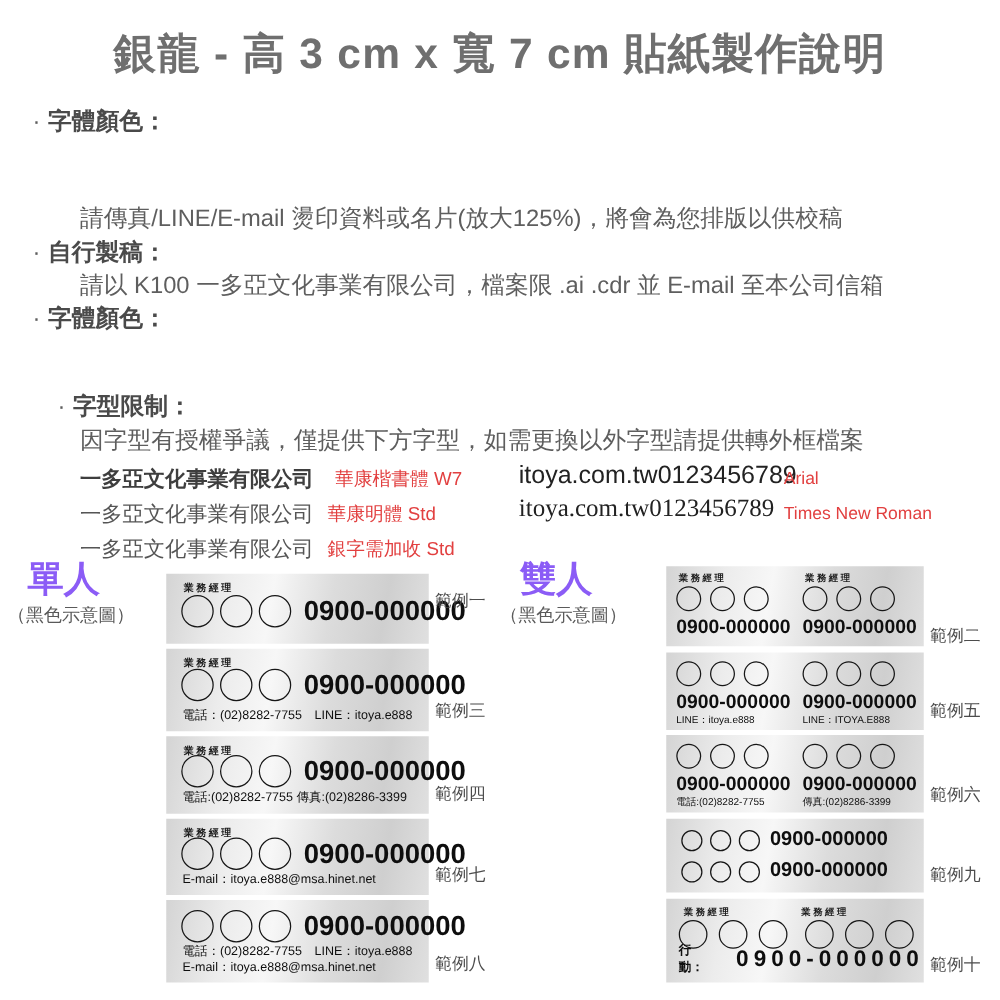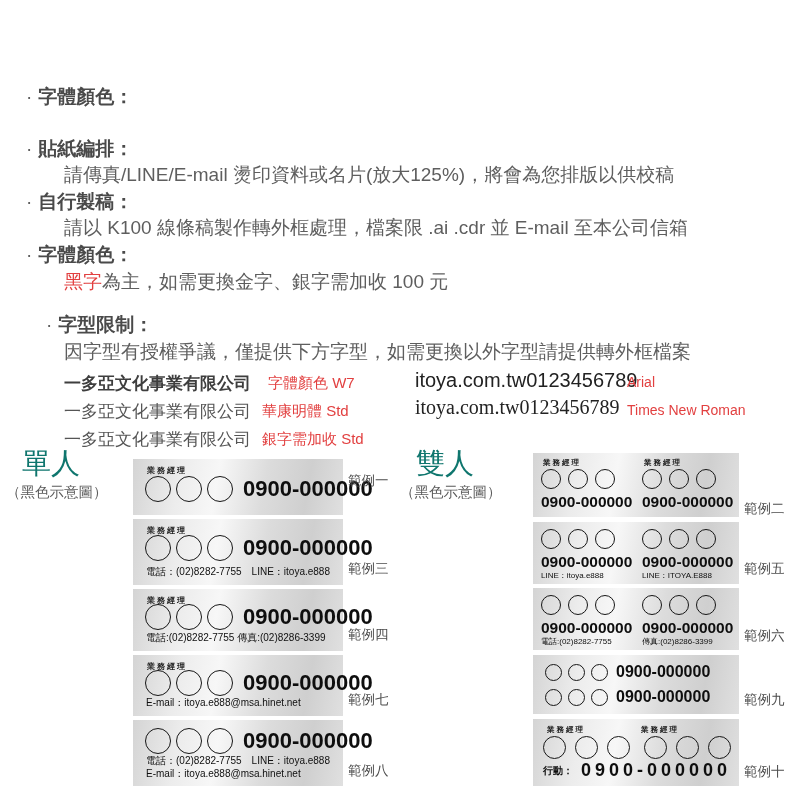--- a/index.html
+++ b/index.html
@@ -14,63 +14,62 @@
   .red{color:#e24040;}
   .samp-co{position:absolute;white-space:nowrap;font-size:17px;color:#3e3e3e;text-align:right;}
   .kai{font-family:"Liberation Serif","DejaVu Serif",serif;font-weight:700;}
   .ming{font-family:"Liberation Serif","DejaVu Serif",serif;color:#555;}
   .hei{font-family:"Liberation Sans","DejaVu Sans",sans-serif;color:#555;}
   .samp-label{position:absolute;white-space:nowrap;font-size:15px;color:#e24040;}
   .samp-latin{position:absolute;white-space:nowrap;font-size:20px;color:#222;}
   .latin-sans{font-family:"Liberation Sans","DejaVu Sans",sans-serif;}
   .latin-serif{font-family:"Liberation Serif","DejaVu Serif",serif;}
   .latin-label{position:absolute;white-space:nowrap;font-size:14px;color:#e24040;}
-  .col-title{position:absolute;font-size:29px;font-weight:400;color:#0f766e;white-space:nowrap;}
+  .col-title{position:absolute;font-size:29px;font-weight:700;color:#8b5cf6;white-space:nowrap;}
   .col-sub{position:absolute;font-size:14.5px;color:#5a5a5a;white-space:nowrap;}
   .card{position:absolute;box-sizing:border-box;
         background:linear-gradient(100deg,#d4d4d4 0%,#ececec 22%,#f7f7f7 40%,#dcdcdc 62%,#cfcfcf 82%,#e0e0e0 100%);}
   .job{position:absolute;font-size:8px;font-weight:700;letter-spacing:2px;color:#1c1c1c;white-space:nowrap;}
   .main-row{position:absolute;display:flex;align-items:center;}
   .circle{border:1.6px solid #161616;border-radius:50%;box-sizing:border-box;background:transparent;flex:0 0 auto;}
   .c-lg{width:26px;height:26px;margin-right:5px;}
   .c-md{width:20px;height:20px;margin-right:7px;}
   .c-sm{width:17px;height:17px;margin-right:6px;}
   .c-w{width:23px;height:23px;margin-right:9px;}
   .phone-lg{font-size:22px;font-weight:700;color:#0e0e0e;margin-left:5px;white-space:nowrap;}
   .phone-md{font-size:15.5px;font-weight:700;color:#0e0e0e;white-space:nowrap;}
   .phone-sm{font-size:16px;font-weight:700;color:#0e0e0e;margin-left:2px;white-space:nowrap;}
   .card-line{position:absolute;font-size:10px;color:#0f0f0f;font-weight:500;white-space:nowrap;}
   .half{position:absolute;width:96px;}
   .half-line{position:absolute;font-size:8px;color:#0f0f0f;font-weight:500;white-space:nowrap;}
   .ex{position:absolute;font-size:13.5px;color:#4c4c4c;white-space:nowrap;}
-  .mob-prefix{font-size:10px;font-weight:700;color:#0e0e0e;margin-right:8px;}
+  .mob-prefix{font-size:10px;font-weight:700;color:#0e0e0e;margin-right:19px;}
   .phone-wide{font-size:18px;font-weight:700;color:#0e0e0e;letter-spacing:4px;white-space:nowrap;}
 </style>
 </head>
 <body>
 
 <div class="page">
 
+  <div class="title">銀龍 - 高 3 cm x 寬 7 cm 貼紙製作說明</div>
 
   <div class="ln head" style="left:26px;top:84px"><span class="bullet">·</span><span>字體顏色：</span></div>
 
-  <div class="ln head" style="left:26px;top:136px"><span class="bullet">·</span><span>貼紙編排：</span></div>
   <div class="ln body" style="left:64px;top:162px">請傳真/LINE/E-mail 燙印資料或名片(放大125%)，將會為您排版以供校稿</div>
 
   <div class="ln head" style="left:26px;top:189px"><span class="bullet">·</span><span>自行製稿：</span></div>
-  <div class="ln body" style="left:64px;top:215px">請以 K100 線條稿製作轉外框處理，檔案限 .ai .cdr 並 E-mail 至本公司信箱</div>
+  <div class="ln body" style="left:64px;top:215px">請以 K100 一多亞文化事業有限公司，檔案限 .ai .cdr 並 E-mail 至本公司信箱</div>
 
   <div class="ln head" style="left:26px;top:242px"><span class="bullet">·</span><span>字體顏色：</span></div>
-  <div class="ln body" style="left:64px;top:269px"><span class="red">黑字</span><span>為主，如需更換金字、銀字需加收 100 元</span></div>
 
   <div class="ln head" style="left:46px;top:312px"><span class="bullet">·</span><span>字型限制：</span></div>
   <div class="ln body" style="left:64px;top:339px">因字型有授權爭議，僅提供下方字型，如需更換以外字型請提供轉外框檔案</div>
 
   <div class="samp-co kai" style="left:64px;top:372px">一多亞文化事業有限公司</div>
-  <div class="samp-label" style="left:268px;top:374px">字體顏色 W7</div>
+  <div class="samp-label" style="left:268px;top:374px">華康楷書體 W7</div>
   <div class="samp-latin latin-sans" style="left:415px;top:369px">itoya.com.tw0123456789</div>
   <div class="latin-label" style="left:627px;top:374px">Arial</div>
 
   <div class="samp-co ming" style="left:64px;top:400px">一多亞文化事業有限公司</div>
   <div class="samp-label" style="left:262px;top:402px">華康明體 Std</div>
   <div class="samp-latin latin-serif" style="left:415px;top:396px">itoya.com.tw0123456789</div>
   <div class="latin-label" style="left:627px;top:402px">Times New Roman</div>
 
   <div class="samp-co hei" style="left:64px;top:428px">一多亞文化事業有限公司</div>
   <div class="samp-label" style="left:262px;top:430px">銀字需加收 Std</div>

